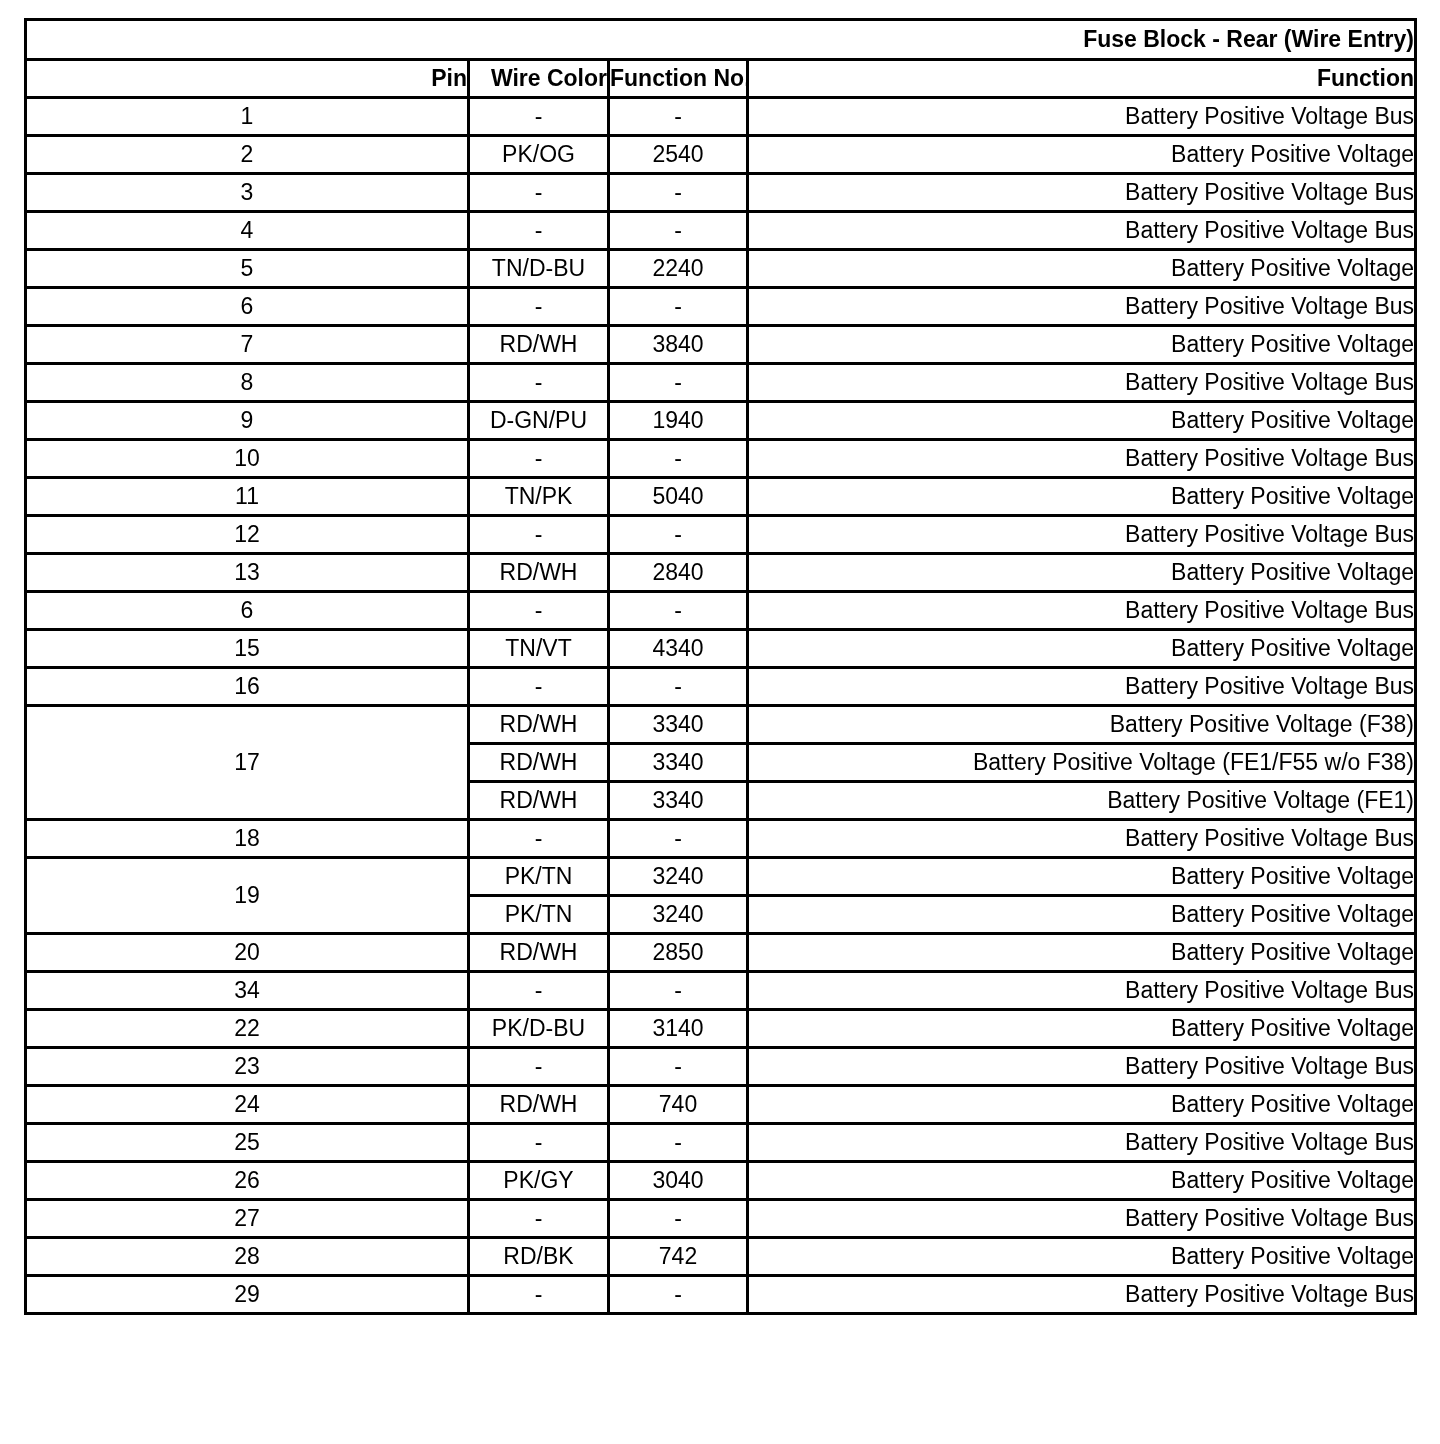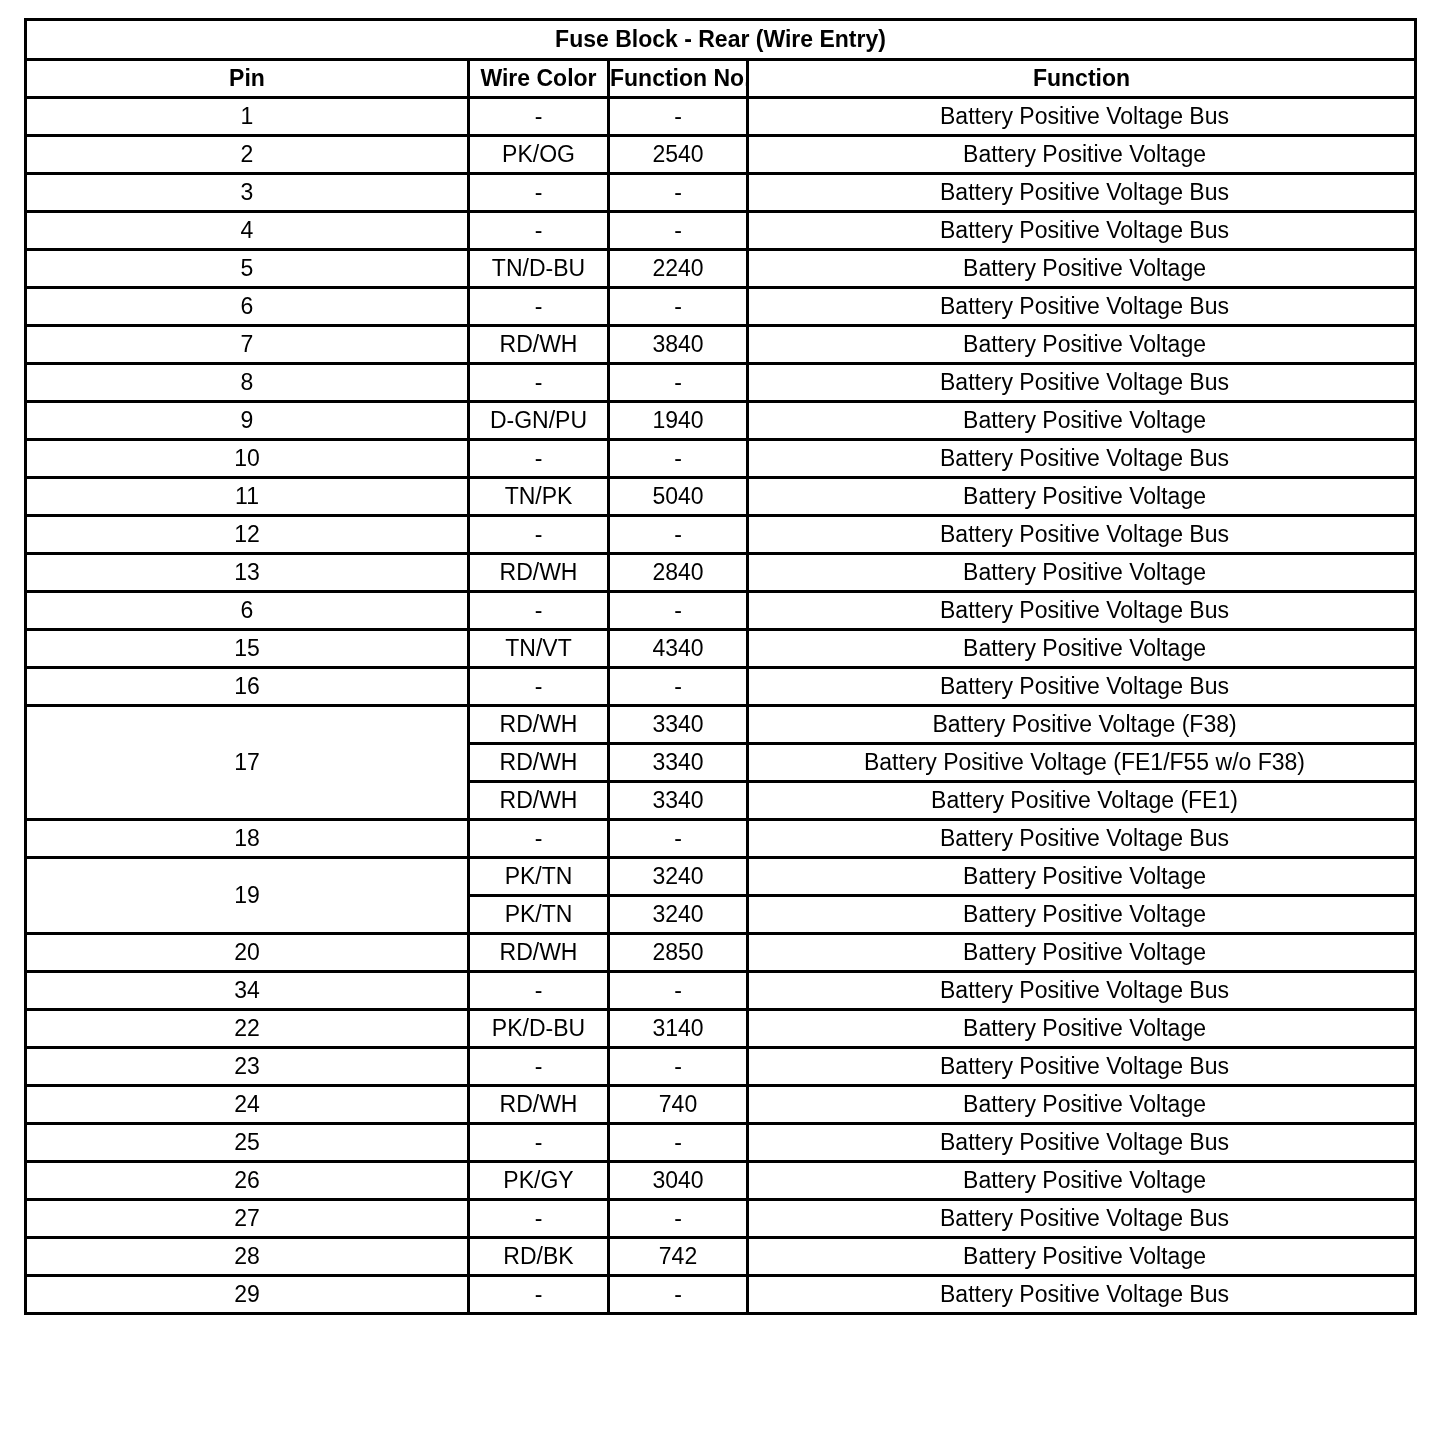--- a/index.html
+++ b/index.html
@@ -13,23 +13,23 @@
   }
   table.pins td, table.pins th {
     border: 3px solid #000;
     height: 35px;
     padding: 0;
     font-size: 23px;
     line-height: 35px;
     white-space: nowrap;
     overflow: hidden;
   }
-  table.pins th { font-weight: bold; text-align: center; }
+  table.pins th { font-weight: bold; text-align: right; }
   table.pins td.c { text-align: center; }
-  table.pins td.fn { text-align: center; padding-left: 6px; }
+  table.pins td.fn { text-align: right; padding-left: 6px; }
   table.pins tr.title th { height: 37px; }
   col.pin { width: 443px; }
   col.wc { width: 140px; }
   col.cn { width: 139px; }
   col.fn { width: 668px; }
 </style>
 </head>
 <body>
 
 <table class="pins">

